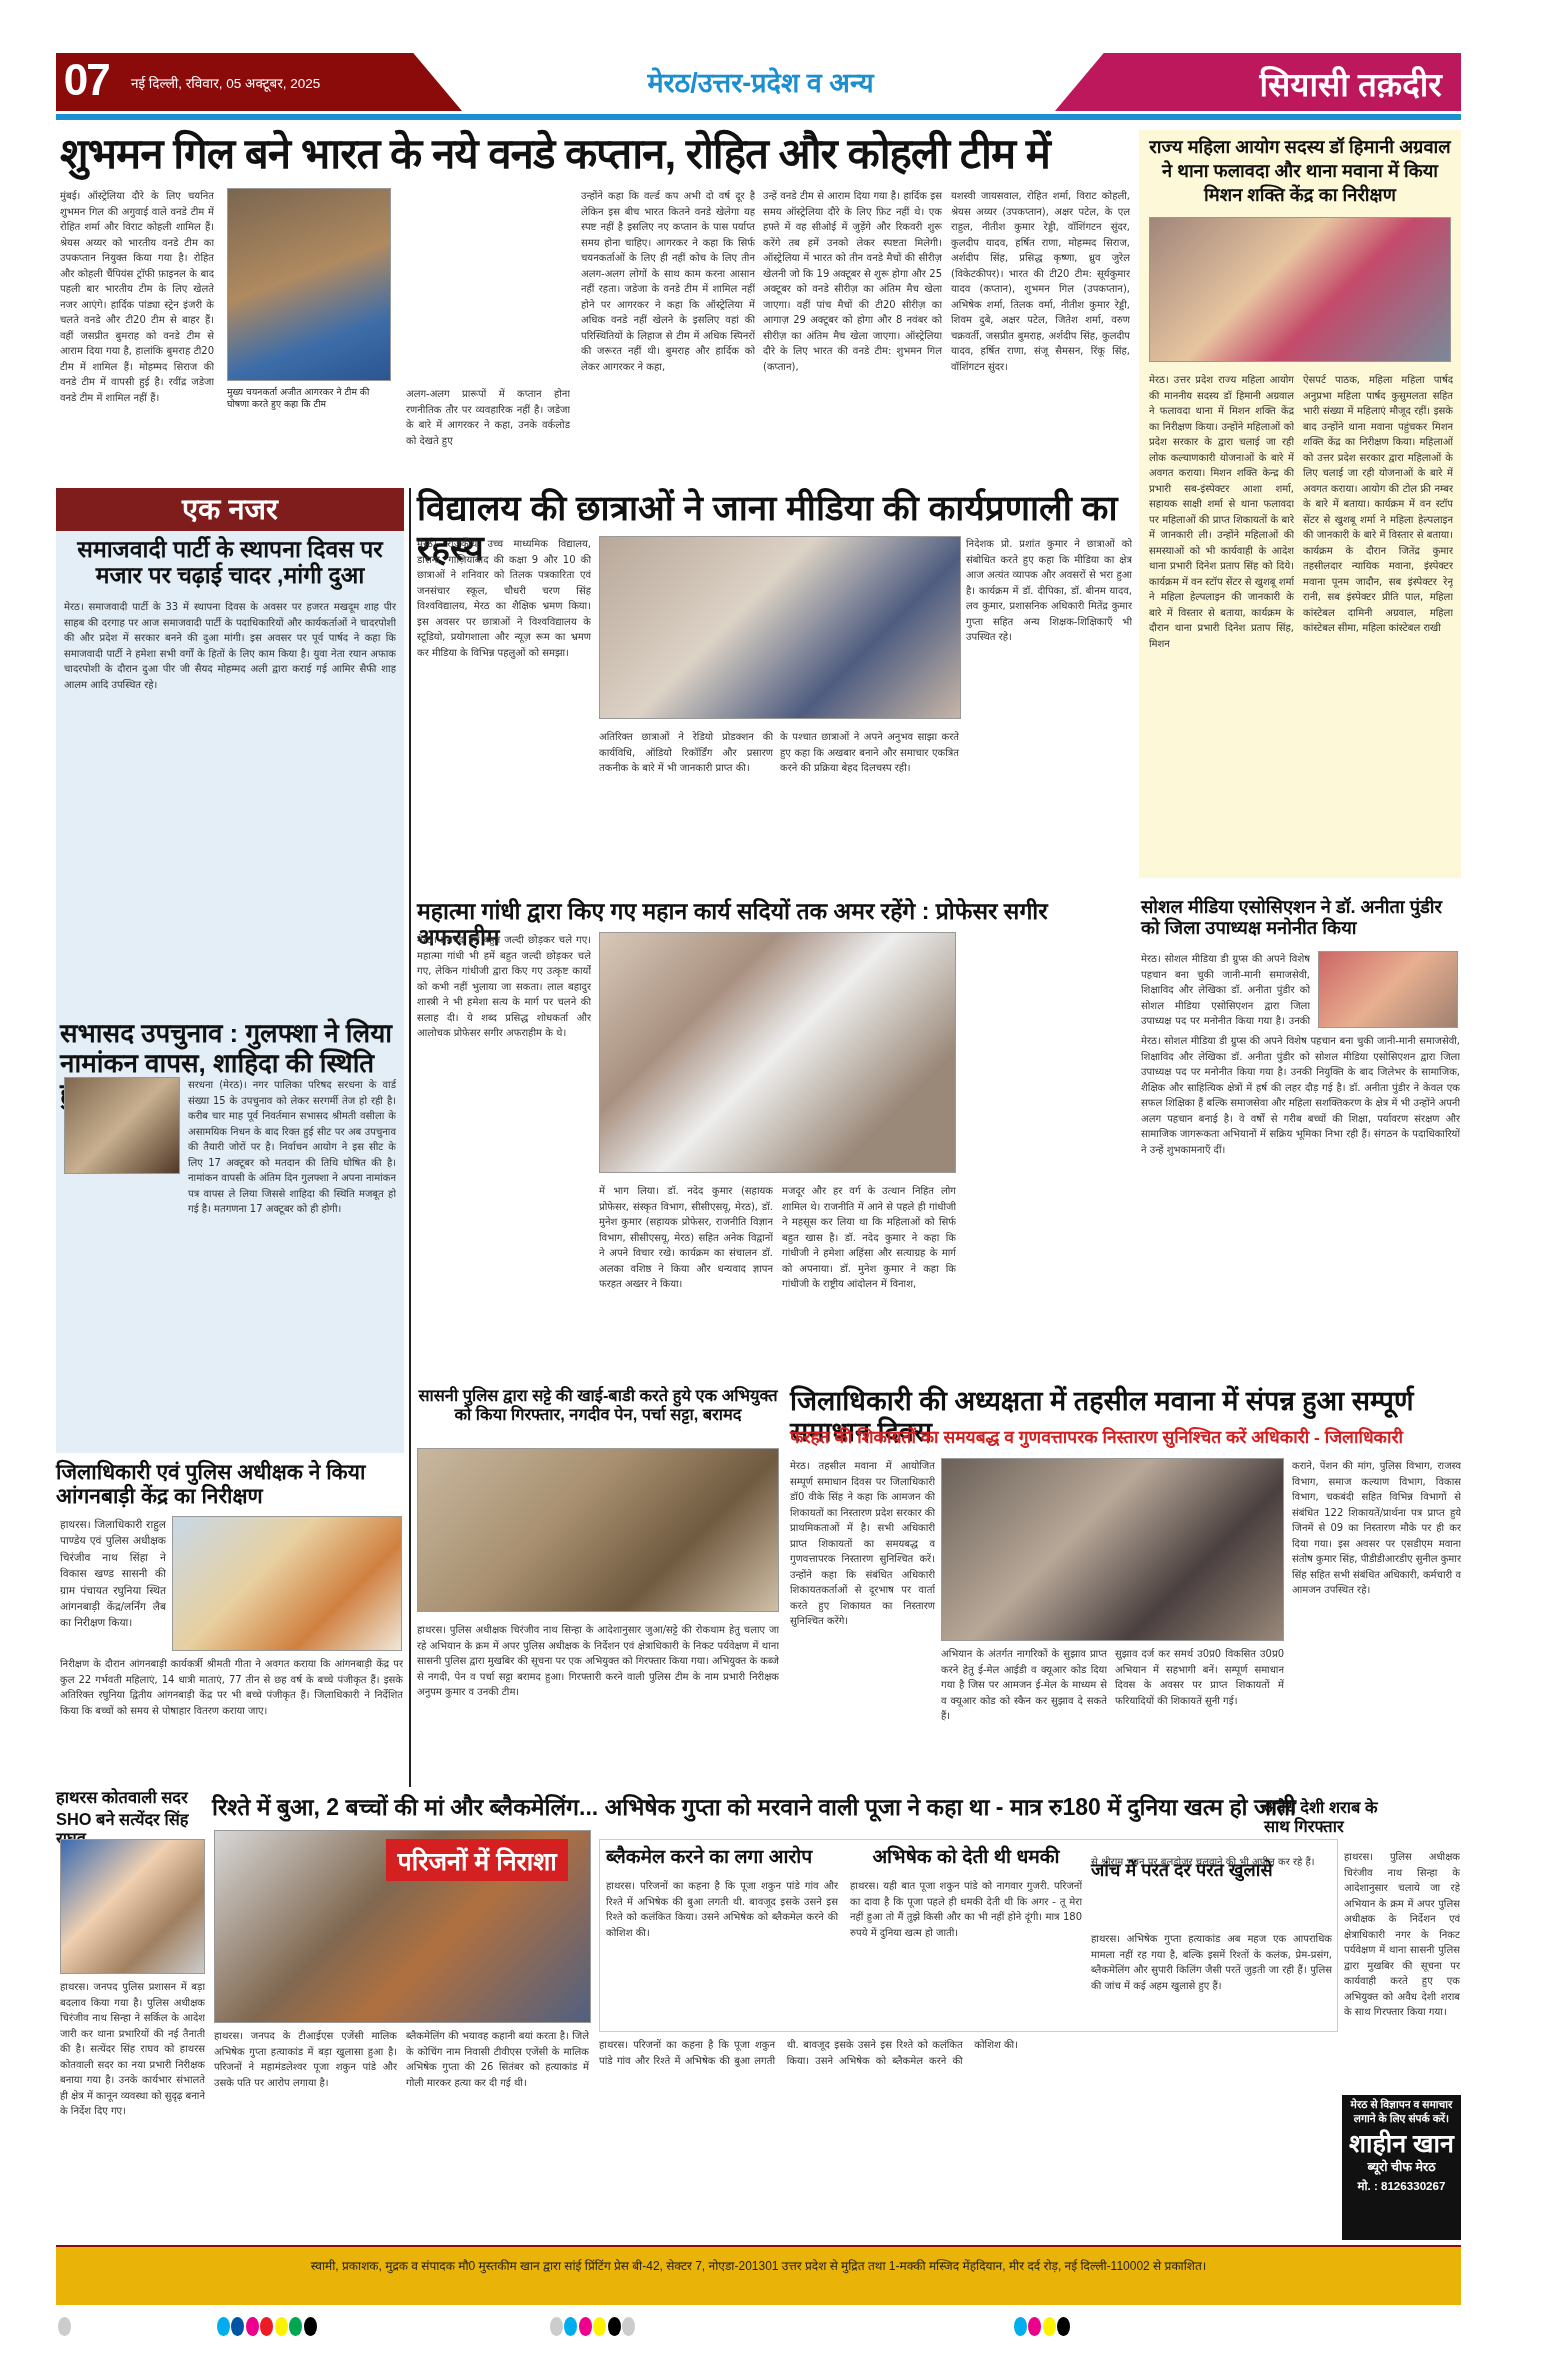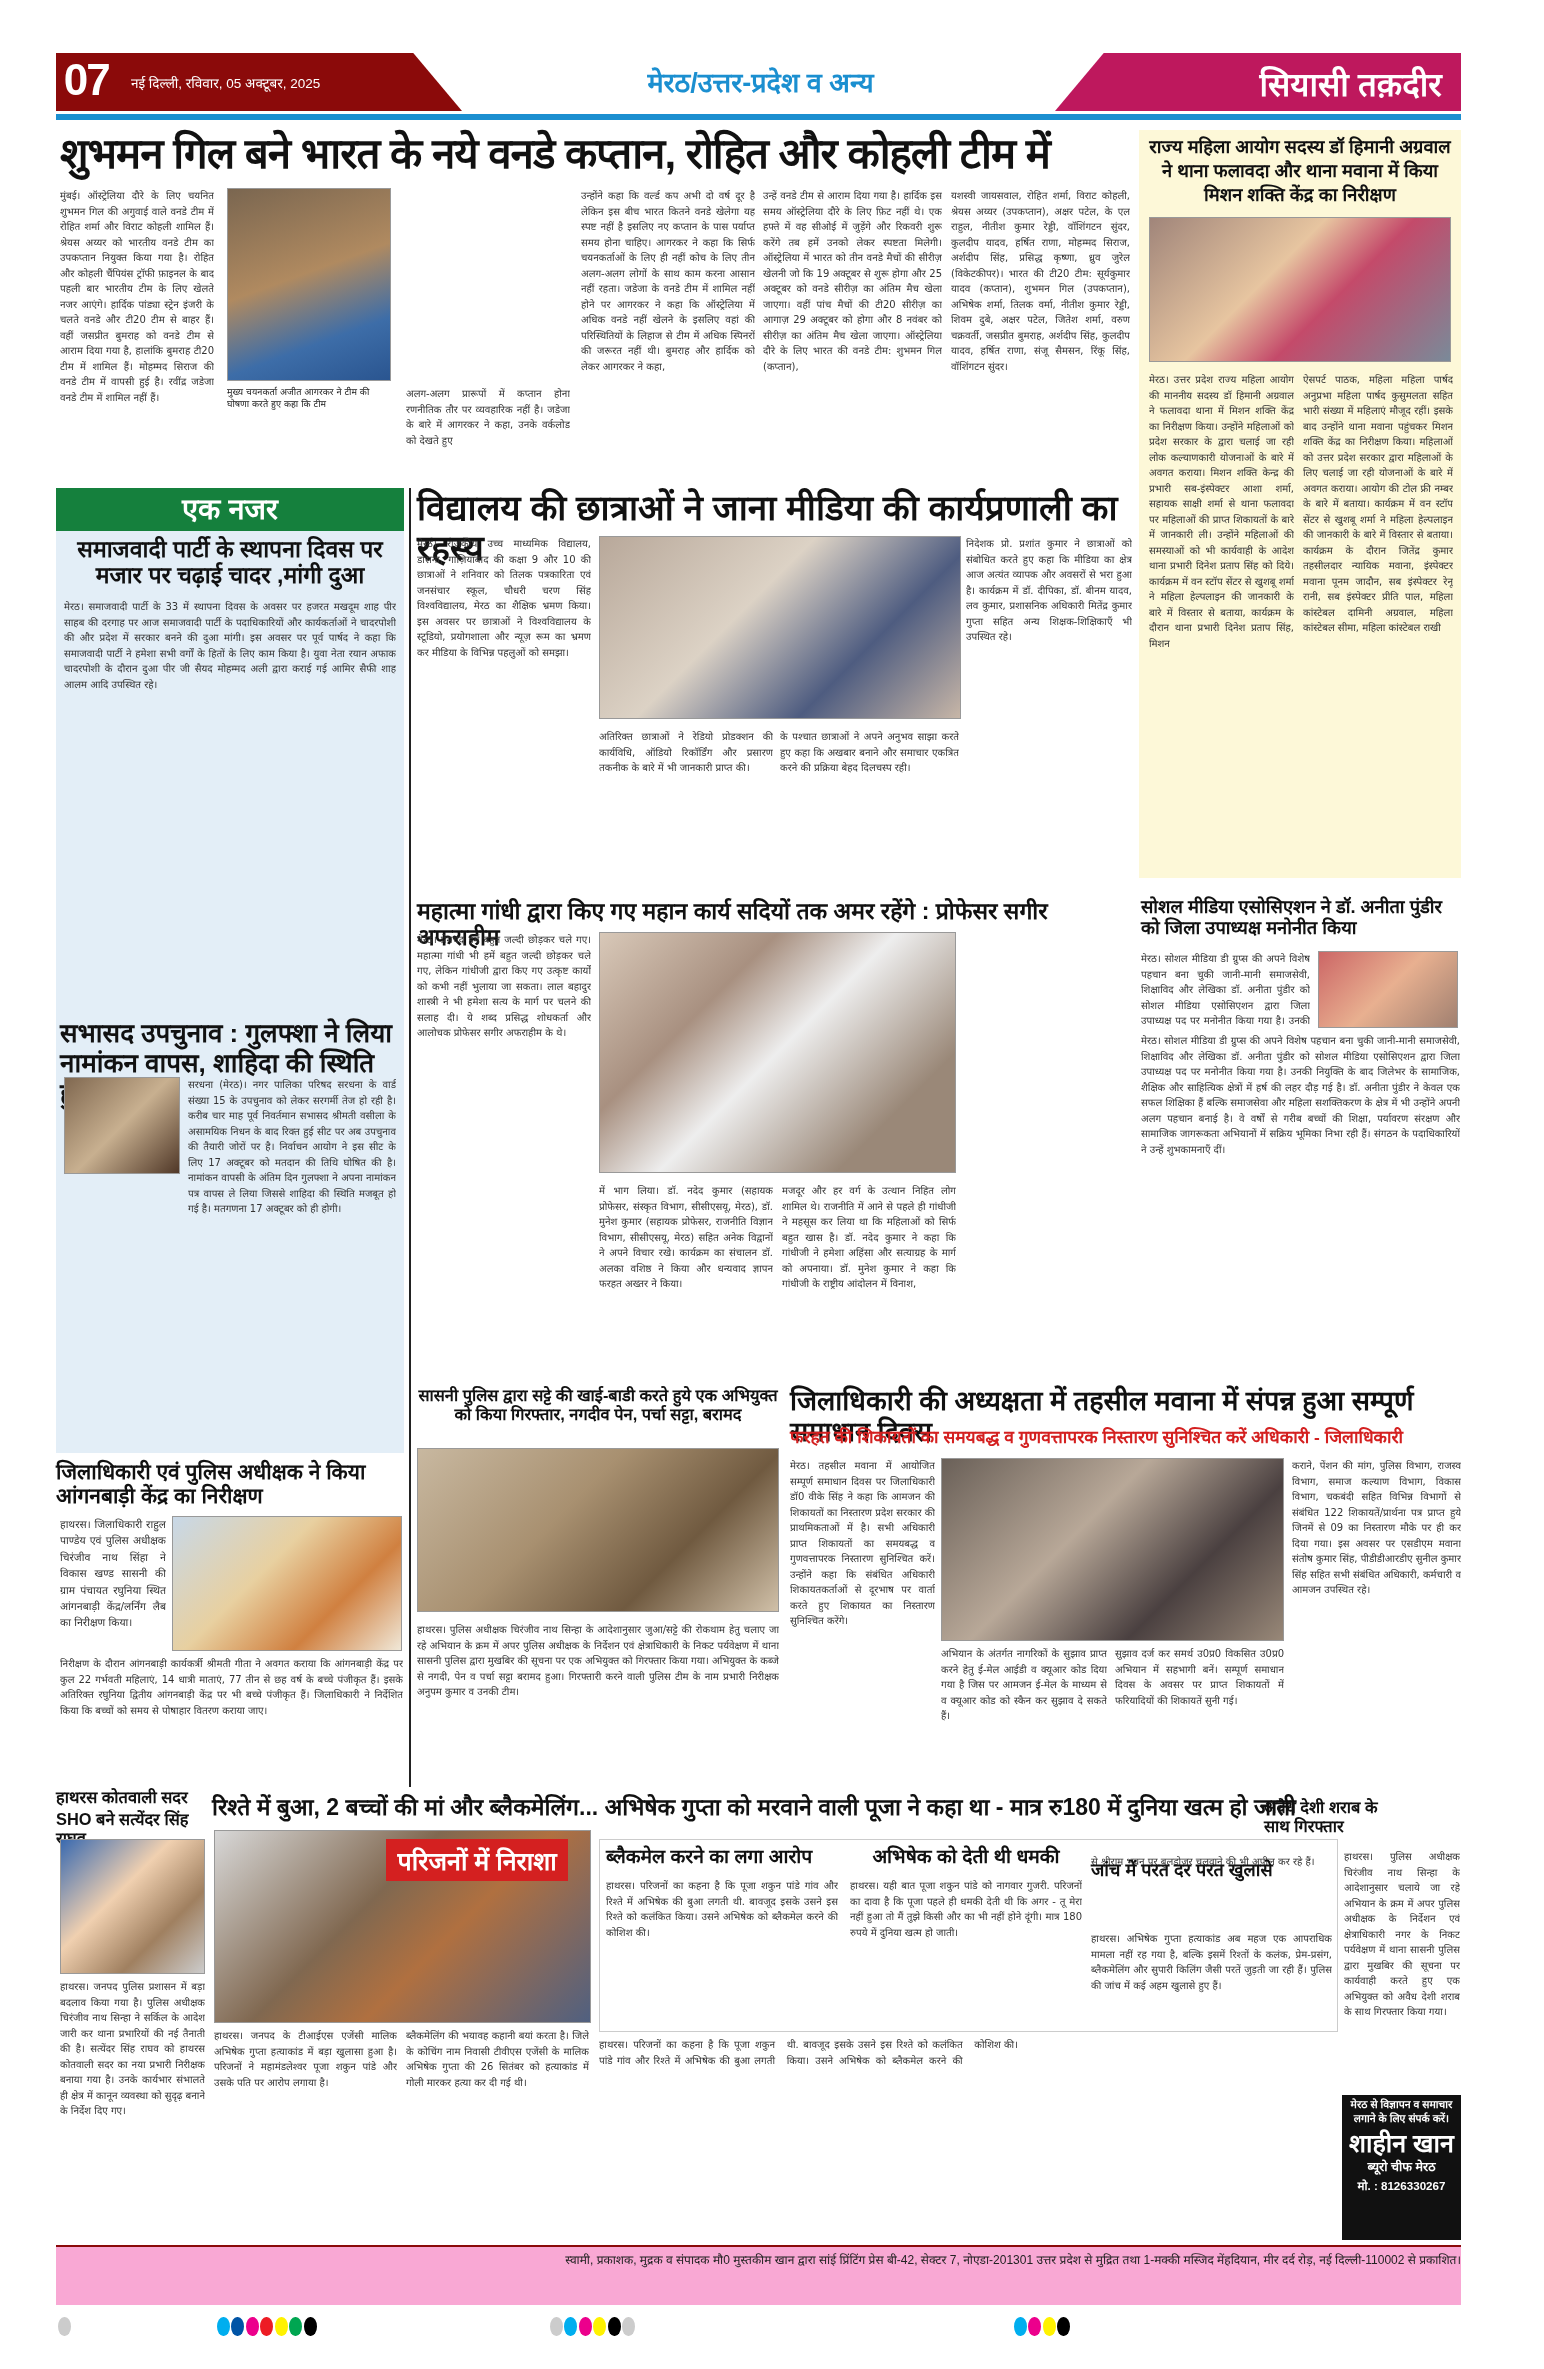--- a/index.html
+++ b/index.html
@@ -17,21 +17,21 @@
 .txt{font:10px/1.55 "DejaVu Sans",sans-serif;color:#333;text-align:justify;overflow:hidden}
 .col{position:absolute;overflow:hidden}
 .photo{position:absolute;background:linear-gradient(135deg,#8a8070,#c9b9a0 40%,#6d7a8a);border:1px solid #999}
 .vline{position:absolute;width:1.9px;background:#222}
 .yellow{background:#fdf8d8}
 .lblue{background:#e3eef7}
 .cap{font:9.2px/1.35 "DejaVu Sans",sans-serif;color:#222}
 .sidehd{text-align:center;font:bold 18.3px/1.3 "Liberation Sans",sans-serif;color:#111}
 .redtag{position:absolute;background:#d42020;color:#fff;font:bold 25px "Liberation Sans",sans-serif;padding:3.9px 11.6px}
 .adbox{position:absolute;background:#111;color:#fff;text-align:center;font-family:"Liberation Sans",sans-serif}
-.footer{left:56px;top:2245px;width:1405px;height:60px;background:#f9a8d4;border-top:2.9px solid #8b0a0a;text-align:right;font:12px/1.8 "Liberation Sans",sans-serif;color:#222;padding-top:3px}
+.footer{left:56px;top:2245px;width:1405px;height:60px;background:#eab308;border-top:2.9px solid #8b0a0a;text-align:center;font:12px/1.8 "Liberation Sans",sans-serif;color:#222;padding-top:9px}
 .dots{top:2317px;height:21px}
 .dot{display:inline-block;width:12.6px;height:19.3px;border-radius:50%;margin-right:1.9px}
 </style>
 </head>
 <body>
 
 <div class="abs hd">
   <div class="abs lb">
     <span class="abs pg">07</span>
     <span class="abs dt">नई दिल्ली, रविवार, 05 अक्टूबर, 2025</span>
@@ -51,21 +51,21 @@
 <div class="col txt" style="left:581px;top:188px;width:174px;height:290px">उन्होंने कहा कि वर्ल्ड कप अभी दो वर्ष दूर है लेकिन इस बीच भारत कितने वनडे खेलेगा यह स्पष्ट नहीं है इसलिए नए कप्तान के पास पर्याप्त समय होना चाहिए। आगरकर ने कहा कि सिर्फ चयनकर्ताओं के लिए ही नहीं कोच के लिए तीन अलग-अलग लोगों के साथ काम करना आसान नहीं रहता। जडेजा के वनडे टीम में शामिल नहीं होने पर आगरकर ने कहा कि ऑस्ट्रेलिया में अधिक वनडे नहीं खेलने के इसलिए वहां की परिस्थितियों के लिहाज से टीम में अधिक स्पिनरों की जरूरत नहीं थी। बुमराह और हार्दिक को लेकर आगरकर ने कहा,</div>
 <div class="col txt" style="left:763px;top:188px;width:179px;height:290px">उन्हें वनडे टीम से आराम दिया गया है। हार्दिक इस समय ऑस्ट्रेलिया दौरे के लिए फ़िट नहीं थे। एक हफ्ते में वह सीओई में जुड़ेंगे और रिकवरी शुरू करेंगे तब हमें उनको लेकर स्पष्टता मिलेगी। ऑस्ट्रेलिया में भारत को तीन वनडे मैचों की सीरीज़ खेलनी जो कि 19 अक्टूबर से शुरू होगा और 25 अक्टूबर को वनडे सीरीज़ का अंतिम मैच खेला जाएगा। वहीं पांच मैचों की टी20 सीरीज़ का आगाज़ 29 अक्टूबर को होगा और 8 नवंबर को सीरीज़ का अंतिम मैच खेला जाएगा। ऑस्ट्रेलिया दौरे के लिए भारत की वनडे टीम: शुभमन गिल (कप्तान),</div>
 <div class="col txt" style="left:951px;top:188px;width:179px;height:290px">यशस्वी जायसवाल, रोहित शर्मा, विराट कोहली, श्रेयस अय्यर (उपकप्तान), अक्षर पटेल, के एल राहुल, नीतीश कुमार रेड्डी, वॉशिंगटन सुंदर, कुलदीप यादव, हर्षित राणा, मोहम्मद सिराज, अर्शदीप सिंह, प्रसिद्ध कृष्णा, ध्रुव जुरेल (विकेटकीपर)। भारत की टी20 टीम: सूर्यकुमार यादव (कप्तान), शुभमन गिल (उपकप्तान), अभिषेक शर्मा, तिलक वर्मा, नीतीश कुमार रेड्डी, शिवम दुबे, अक्षर पटेल, जितेश शर्मा, वरुण चक्रवर्ती, जसप्रीत बुमराह, अर्शदीप सिंह, कुलदीप यादव, हर्षित राणा, संजू सैमसन, रिंकू सिंह, वॉशिंगटन सुंदर।</div>
 
 <div class="abs yellow" style="left:1139px;top:130px;width:322px;height:748px"></div>
 <h3 class="abs sidehd" style="left:1149px;top:135px;width:302px">राज्य महिला आयोग सदस्य डॉ हिमानी अग्रवाल ने थाना फलावदा और थाना मवाना में किया मिशन शक्ति केंद्र का निरीक्षण</h3>
 <div class="photo" style="left:1149px;top:217px;width:302px;height:145px;background:linear-gradient(135deg,#a0857a,#e7c5a0 40%,#c44a6a 60%,#7a8a99)"></div>
 <div class="col txt" style="left:1149px;top:372px;width:145px;height:502px">मेरठ। उत्तर प्रदेश राज्य महिला आयोग की माननीय सदस्य डॉ हिमानी अग्रवाल ने फलावदा थाना में मिशन शक्ति केंद्र का निरीक्षण किया। उन्होंने महिलाओं को प्रदेश सरकार के द्वारा चलाई जा रही लोक कल्याणकारी योजनाओं के बारे में अवगत कराया। मिशन शक्ति केन्द्र की प्रभारी सब-इंस्पेक्टर आशा शर्मा, सहायक साक्षी शर्मा से थाना फलावदा पर महिलाओं की प्राप्त शिकायतों के बारे में जानकारी ली। उन्होंने महिलाओं की समस्याओं को भी कार्यवाही के आदेश थाना प्रभारी दिनेश प्रताप सिंह को दिये। कार्यक्रम में वन स्टॉप सेंटर से खुशबू शर्मा ने महिला हेल्पलाइन की जानकारी के बारे में विस्तार से बताया, कार्यक्रम के दौरान थाना प्रभारी दिनेश प्रताप सिंह, मिशन</div>
 <div class="col txt" style="left:1303px;top:372px;width:150px;height:502px">ऐसपर्ट पाठक, महिला महिला पार्षद अनुप्रभा महिला पार्षद कुसुमलता सहित भारी संख्या में महिलाएं मौजूद रहीं। इसके बाद उन्होंने थाना मवाना पहुंचकर मिशन शक्ति केंद्र का निरीक्षण किया। महिलाओं को उत्तर प्रदेश सरकार द्वारा महिलाओं के लिए चलाई जा रही योजनाओं के बारे में अवगत कराया। आयोग की टोल फ्री नम्बर के बारे में बताया। कार्यक्रम में वन स्टॉप सेंटर से खुशबू शर्मा ने महिला हेल्पलाइन की जानकारी के बारे में विस्तार से बताया। कार्यक्रम के दौरान जितेंद्र कुमार तहसीलदार न्यायिक मवाना, इंस्पेक्टर मवाना पूनम जादौन, सब इंस्पेक्टर रेनू रानी, सब इंस्पेक्टर प्रीति पाल, महिला कांस्टेबल दामिनी अग्रवाल, महिला कांस्टेबल सीमा, महिला कांस्टेबल राखी</div>
 
-<div class="abs" style="left:56px;top:488px;width:348px;height:43px;background:#15803d;color:#fff;text-align:center;font:bold 29px/43px 'Liberation Sans',sans-serif">एक नजर</div>
+<div class="abs" style="left:56px;top:488px;width:348px;height:43px;background:#7f1d1d;color:#fff;text-align:center;font:bold 29px/43px 'Liberation Sans',sans-serif">एक नजर</div>
 <div class="abs lblue" style="left:56px;top:531px;width:348px;height:922px"></div>
 <h2 class="abs" style="left:60px;top:536px;width:340px;font-size:23px;text-align:center">समाजवादी पार्टी के स्थापना दिवस पर मजार पर चढ़ाई चादर ,मांगी दुआ</h2>
 <div class="col txt" style="left:64px;top:599px;width:332px;height:406px">मेरठ। समाजवादी पार्टी के 33 में स्थापना दिवस के अवसर पर हजरत मखदूम शाह पीर साहब की दरगाह पर आज समाजवादी पार्टी के पदाधिकारियों और कार्यकर्ताओं ने चादरपोशी की और प्रदेश में सरकार बनने की दुआ मांगी। इस अवसर पर पूर्व पार्षद ने कहा कि समाजवादी पार्टी ने हमेशा सभी वर्गों के हितों के लिए काम किया है। युवा नेता रयान अफाक चादरपोशी के दौरान दुआ पीर जी सैयद मोहम्मद अली द्वारा कराई गई आमिर सैफी शाह आलम आदि उपस्थित रहे।</div>
 <h2 class="abs" style="left:60px;top:1019px;width:340px;font-size:26px">सभासद उपचुनाव : गुलफ्शा ने लिया नामांकन वापस, शाहिदा की स्थिति हुई मजबूत</h2>
 <div class="photo" style="left:64px;top:1077px;width:116px;height:97px;background:linear-gradient(135deg,#806850,#c8b090,#503828)"></div>
 <div class="col txt" style="left:188px;top:1077px;width:208px;height:372px">सरधना (मेरठ)। नगर पालिका परिषद सरधना के वार्ड संख्या 15 के उपचुनाव को लेकर सरगर्मी तेज हो रही है। करीब चार माह पूर्व निवर्तमान सभासद श्रीमती वसीला के असामयिक निधन के बाद रिक्त हुई सीट पर अब उपचुनाव की तैयारी जोरों पर है। निर्वाचन आयोग ने इस सीट के लिए 17 अक्टूबर को मतदान की तिथि घोषित की है। नामांकन वापसी के अंतिम दिन गुलफ्शा ने अपना नामांकन पत्र वापस ले लिया जिससे शाहिदा की स्थिति मजबूत हो गई है। मतगणना 17 अक्टूबर को ही होगी।</div>
 
 <div class="vline" style="left:409px;top:488px;height:1299px"></div>
 
 <h2 class="abs" style="left:417px;top:488px;width:714px;font-size:35px">विद्यालय की छात्राओं ने जाना मीडिया की कार्यप्रणाली का रहस्य</h2>

